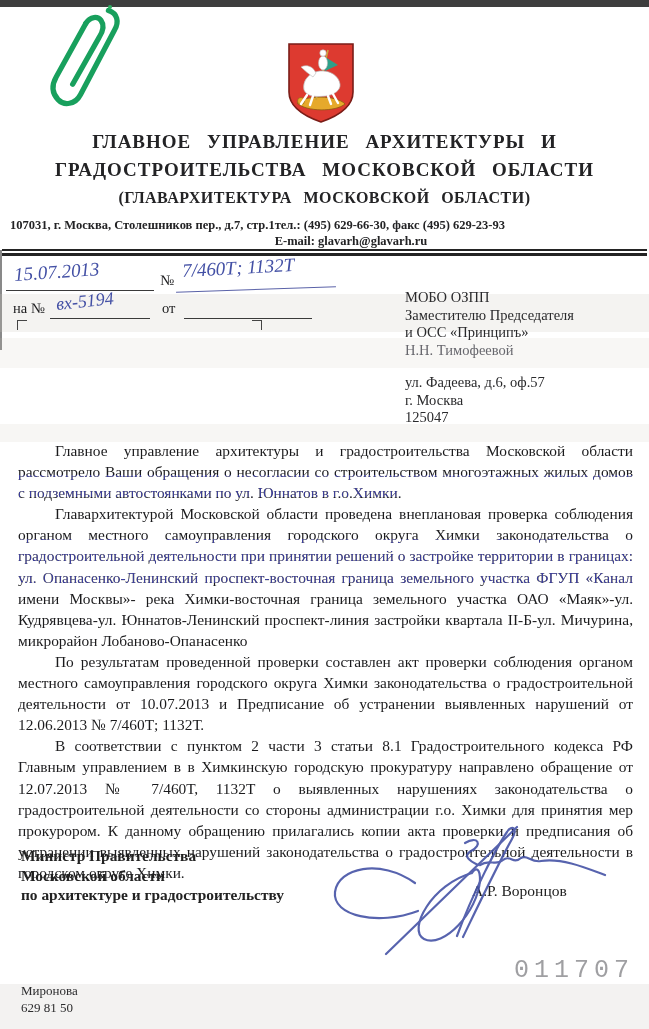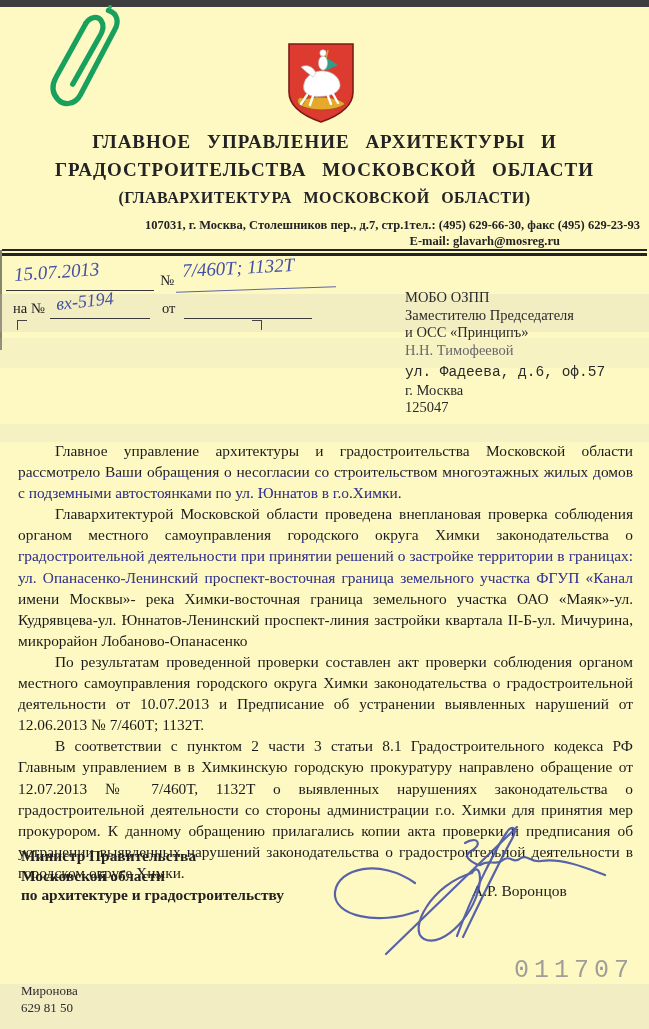--- a/index.html
+++ b/index.html
@@ -1,20 +1,20 @@
 <!DOCTYPE html>
 <html><head>
 <meta charset="utf-8">
 <style>
   html,body{margin:0;padding:0;background:#888;}
   .page{
     position:relative;
     width:649px;height:1029px;
     margin:0 auto;
-    background:#fef9c3;
+    background:#ffffff;
     overflow:hidden;
     font-family:"Liberation Serif", serif;
     color:#1c1c1e;
   }
   
   .scan-top-bar{position:absolute;left:0;top:0;width:649px;height:7px;background:#3e3e3e;}
   .scan-left-edge{position:absolute;left:0;top:250px;width:2px;height:100px;background:rgba(40,40,40,.55);}
   .shade{position:absolute;left:0;width:649px;pointer-events:none;}
   .shade.b1{top:294px;height:38px;background:rgba(205,200,190,.22);}
   .shade.b2{top:338px;height:30px;background:rgba(205,200,190,.15);}
@@ -30,21 +30,21 @@
 
   
   .emblem{position:absolute;left:286px;top:40px;width:70px;height:84px;}
 
   
   .org-name{position:absolute;left:0;top:128px;width:649px;text-align:center;font-weight:bold;color:#232325;}
   .org-name .l1{font-size:19px;letter-spacing:1px;word-spacing:10px;line-height:28px;}
   .org-name .l2{font-size:19px;letter-spacing:1px;word-spacing:10px;line-height:28px;}
   .org-name .l3{font-size:16px;letter-spacing:.5px;word-spacing:7px;line-height:26px;margin-top:1px;}
 
-  .contact-row{position:absolute;left:10px;top:217px;width:630px;display:flex;justify-content:flex-end;font-weight:bold;font-size:12.5px;color:#232325;}
+  .contact-row{position:absolute;left:10px;top:217px;width:630px;display:flex;justify-content:flex-start;font-weight:bold;font-size:12.5px;color:#232325;}
   .contact-right{text-align:left;line-height:16px;}
   .contact-left{line-height:16px;}
 
   .double-rule{position:absolute;left:2px;top:249px;width:645px;height:1.5px;background:#242424;}
   .double-rule::after{content:"";position:absolute;left:0;top:4px;width:100%;height:2.5px;background:#242424;}
 
   
   .hw{font-style:italic;color:#4350a5;font-size:19px;white-space:nowrap;}
   .hw-date{position:absolute;left:14px;top:261px;transform:rotate(-4deg);}
   .u-date{position:absolute;left:6px;top:290px;width:148px;height:1px;background:#3a3a3a;}
@@ -56,21 +56,21 @@
   .u-incoming{position:absolute;left:50px;top:318px;width:100px;height:1px;background:#3a3a3a;}
   .ot-label{position:absolute;left:162px;top:300px;font-size:14.5px;}
   .u-ot{position:absolute;left:184px;top:318px;width:128px;height:1px;background:#3a3a3a;}
   .corner{position:absolute;width:9px;height:9px;border-top:1.5px solid #444;}
   .corner.cl{left:17px;top:320px;border-left:1.5px solid #444;}
   .corner.cr{left:252px;top:320px;border-right:1.5px solid #444;}
 
   
   .recipient{position:absolute;left:405px;top:289px;font-size:14.5px;line-height:17.5px;color:#2a2a2c;}
   .recipient .faded{color:#67676d;}
-  .recipient .addr{margin-top:5px;font-family:Liberation Mono, monospace;}
+  .recipient .addr{margin-top:15px;}
 
   
   .body-text{position:absolute;left:18px;top:440px;width:615px;font-size:15.4px;line-height:21.1px;text-align:justify;color:#1b1b1d;}
   .body-text p{margin:0;text-indent:37px;}
 
   
   .sig-block{position:absolute;left:21px;top:846px;font-size:15.4px;line-height:19.5px;color:#222;font-weight:bold;}
   .signature{position:absolute;left:320px;top:818px;width:290px;height:152px;z-index:4;}
   .sig-name{position:absolute;left:472px;top:882px;font-size:15.5px;color:#222;}
 
@@ -114,21 +114,21 @@
   <div class="org-name">
     <div class="l1">ГЛАВНОЕ УПРАВЛЕНИЕ АРХИТЕКТУРЫ И</div>
     <div class="l2">ГРАДОСТРОИТЕЛЬСТВА МОСКОВСКОЙ ОБЛАСТИ</div>
     <div class="l3">(ГЛАВАРХИТЕКТУРА МОСКОВСКОЙ ОБЛАСТИ)</div>
   </div>
 
   <div class="contact-row">
     <div class="contact-left">107031, г. Москва, Столешников пер., д.7, стр.1</div>
     <div class="contact-right">
       <div>тел.: (495) 629-66-30, факс (495) 629-23-93</div>
-      <div>E-mail: glavarh@mosreg.ru</div>
+      <div>E-mail: glavarh@glavarh.ru</div>
     </div>
   </div>
   <div class="double-rule"></div>
 
   <span class="hw hw-date">15.07.2013</span>
   <div class="u-date"></div>
   <span class="no-label">№</span>
   <span class="hw hw-number">7/460Т; 1132Т</span>
   <div class="u-number"></div>
   <span class="na-label">на №</span>

